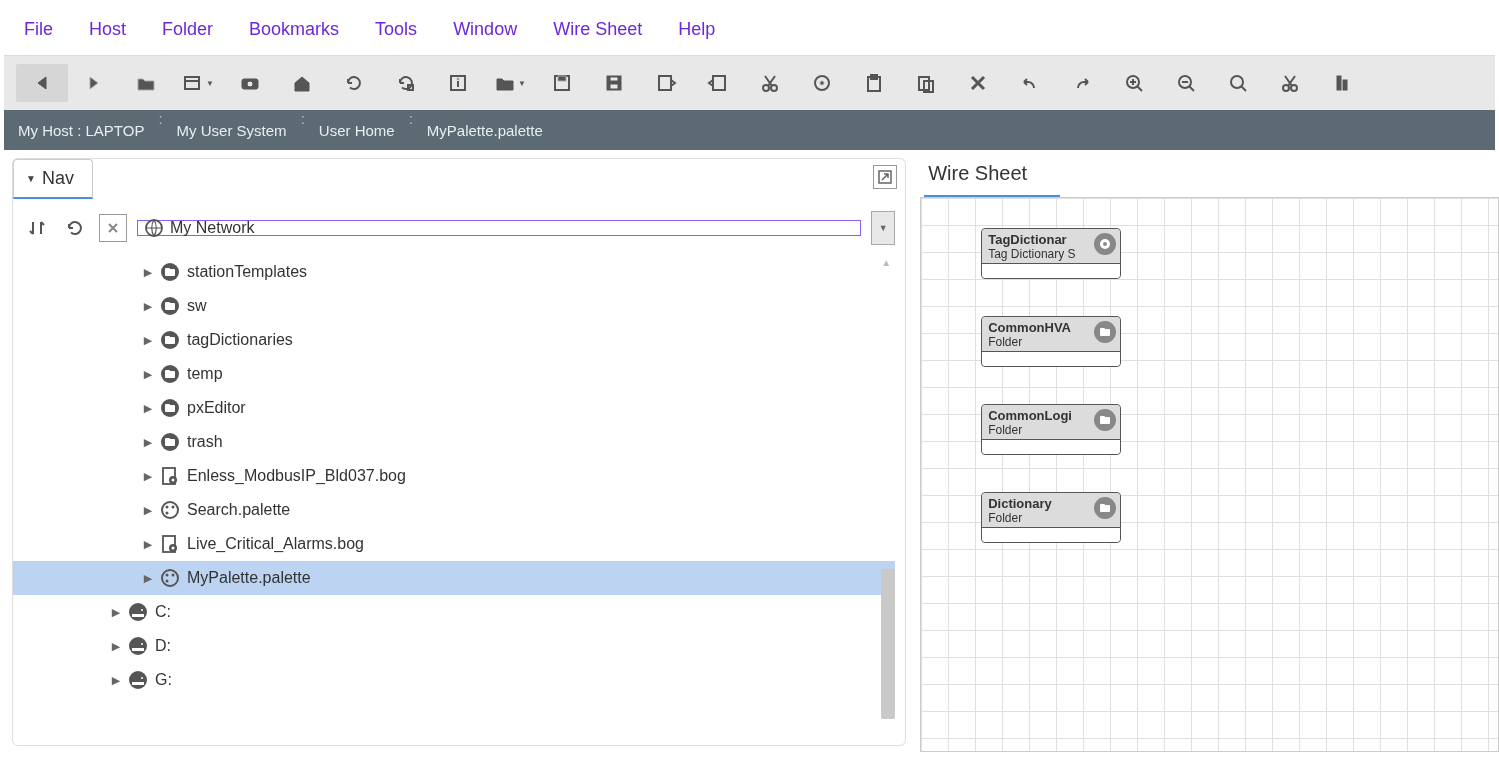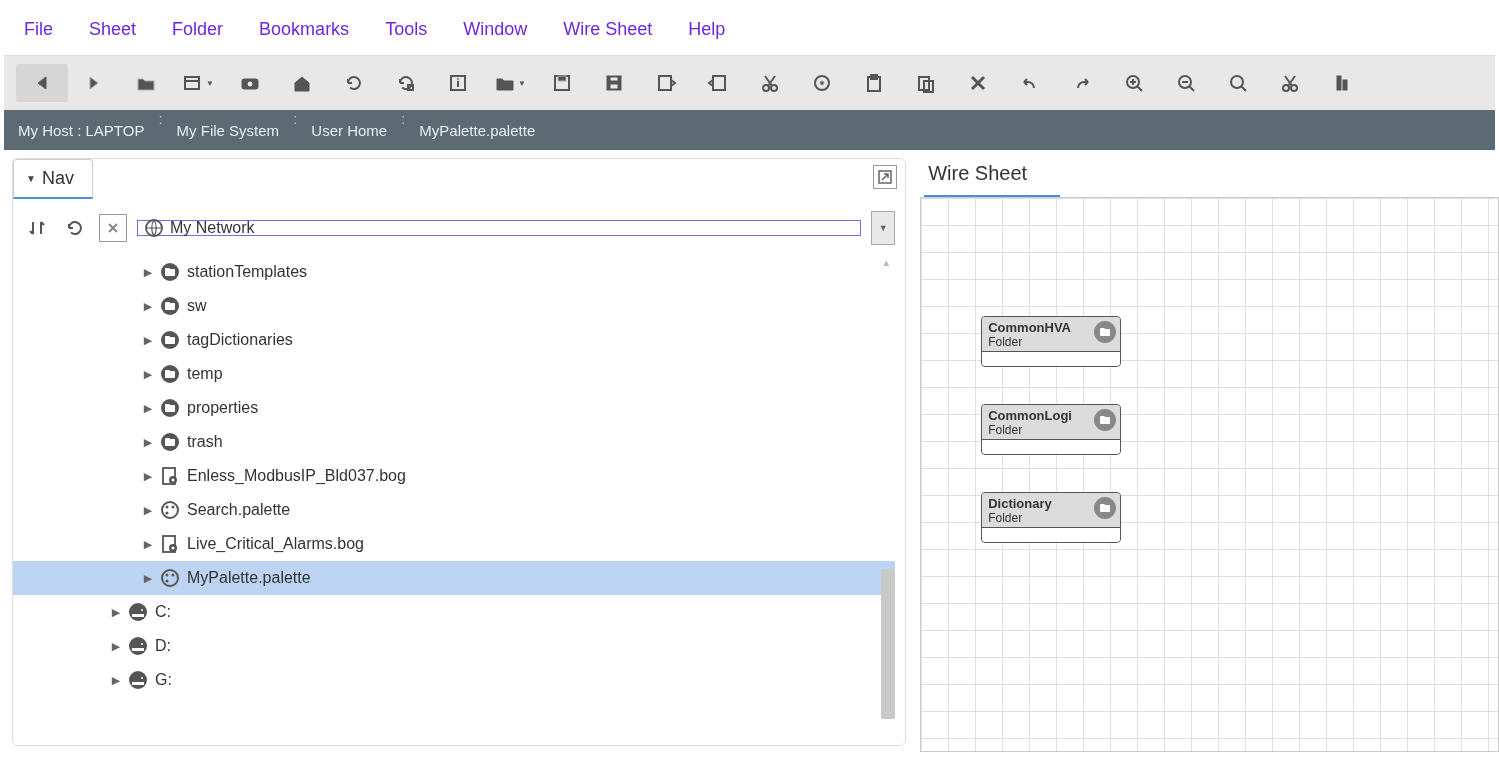--- a/index.html
+++ b/index.html
@@ -60,21 +60,21 @@
 .wblock .wbody { height:14px; background:#fff; border-radius:0 0 4px 4px; }
 
 
 .svg-stroke { fill:none; stroke:#555; stroke-width:2; }
 </style>
 </head>
 <body>
 
 <div class="menubar">
 <span class="menu-item">File</span>
-    <span class="menu-item">Sheet</span>
+    <span class="menu-item">Host</span>
     <span class="menu-item">Folder</span>
     <span class="menu-item">Bookmarks</span>
     <span class="menu-item">Tools</span>
     <span class="menu-item">Window</span>
     <span class="menu-item">Wire Sheet</span>
     <span class="menu-item">Help</span>
   </div>
 
 <div class="toolbar">
 <div class="tbtn active">
@@ -231,21 +231,21 @@
       <svg viewBox="0 0 22 22">
         <rect x="6" y="4" width="4" height="14" fill="#555"></rect>
         <rect x="12" y="8" width="4" height="10" fill="#555"></rect>
       </svg>
     </div>
   </div>
 
 <div class="pathbar">
 <span class="crumb">My Host : LAPTOP</span>
     <span class="sep">:</span>
-    <span class="crumb">My File System</span>
+    <span class="crumb">My User System</span>
     <span class="sep">:</span>
     <span class="crumb">User Home</span>
     <span class="sep">:</span>
     <span class="crumb">MyPalette.palette</span>
   </div>
 
 <div class="main">
   <div class="navpanel" style="height:588px;">
     <div class="navtab">
       <span class="chev">▼</span>
@@ -334,21 +334,21 @@
           </div>
           <div class="tree-row" style="padding-left: 128px;">
             <span class="caret">▶</span>
             <span class="ico">
               <svg width="22" height="22">
                 <circle cx="11" cy="11" r="9" fill="#555"></circle>
                 <rect x="6" y="8" width="10" height="7" rx="1" fill="#fff"></rect>
                 <rect x="6" y="7" width="5" height="3" rx="1" fill="#fff"></rect>
               </svg>
             </span>
-            <span class="label">properties</span>
+            <span class="label">pxEditor</span>
           </div>
           <div class="tree-row" style="padding-left: 128px;">
             <span class="caret">▶</span>
             <span class="ico">
               <svg width="22" height="22">
                 <circle cx="11" cy="11" r="9" fill="#555"></circle>
                 <rect x="6" y="8" width="10" height="7" rx="1" fill="#fff"></rect>
                 <rect x="6" y="7" width="5" height="3" rx="1" fill="#fff"></rect>
               </svg>
             </span>
@@ -435,20 +435,33 @@
           </div>
         </div>
       <div class="scrollbar"></div>
     </div>
   </div>
 
   <div class="wirepanel">
     <div class="wiretitle">Wire Sheet</div>
     <div class="wiretitle-under"></div>
     <div class="wiresheet" id="wiresheet">
+    <div class="wblock" style="left: 60px; top: 30px;">
+          <div class="whead">
+            <div class="wtitle">TagDictionar</div>
+            <div class="wsub">Tag Dictionary S</div>
+            <div class="wicn">
+              <svg width="14" height="14">
+                <circle cx="7" cy="7" r="5" fill="#fff"></circle>
+                <circle cx="7" cy="7" r="2" fill="#888"></circle>
+              </svg>
+            </div>
+          </div>
+          <div class="wbody"></div>
+        </div>
         <div class="wblock" style="left: 60px; top: 118px;">
           <div class="whead">
             <div class="wtitle">CommonHVA</div>
             <div class="wsub">Folder</div>
             <div class="wicn">
               <svg width="14" height="14">
                 <rect x="2" y="4" width="10" height="7" rx="1" fill="#fff"></rect>
                 <rect x="2" y="3" width="5" height="3" rx="1" fill="#fff"></rect>
               </svg>
             </div>

